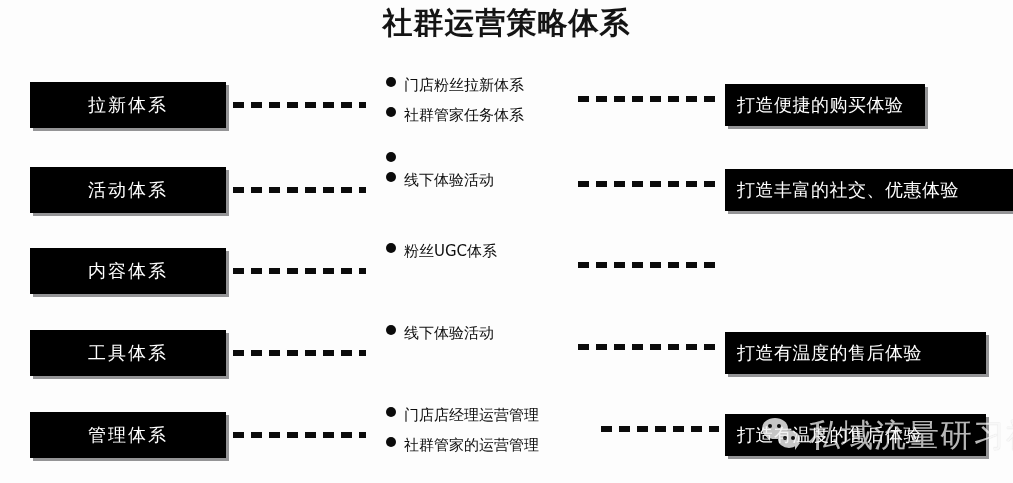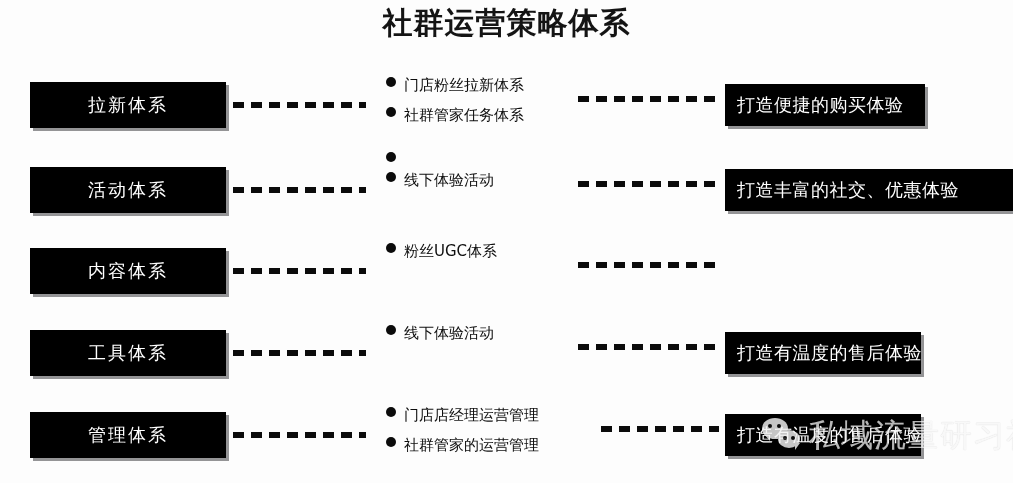--- a/index.html
+++ b/index.html
@@ -70,21 +70,21 @@
     left: 725px;
     height: 42px;
     top: 22px;
     padding: 0 12px;
     justify-content: flex-start;
     font-size: 18px;
     letter-spacing: 0.5px;
   }
   .chip-right.w-narrow { width: 200px; }
   .chip-right.w-wide   { width: 304px; }
-  .chip-right.w-mid    { width: 196px; }
+  .chip-right.w-mid    { width: 261px; }
 
   
   .dash {
     position: absolute;
     height: 6px;
     top: 40px;
     background-image: repeating-linear-gradient(
       to right,
       #0b0b0b 0px,
       #0b0b0b 11px,

